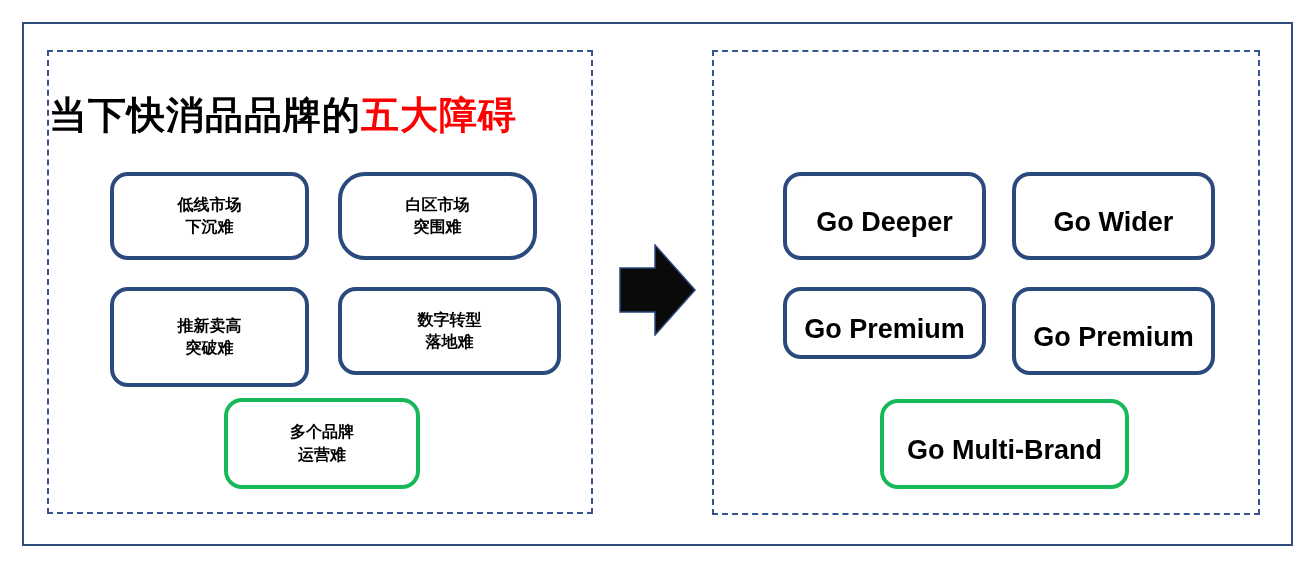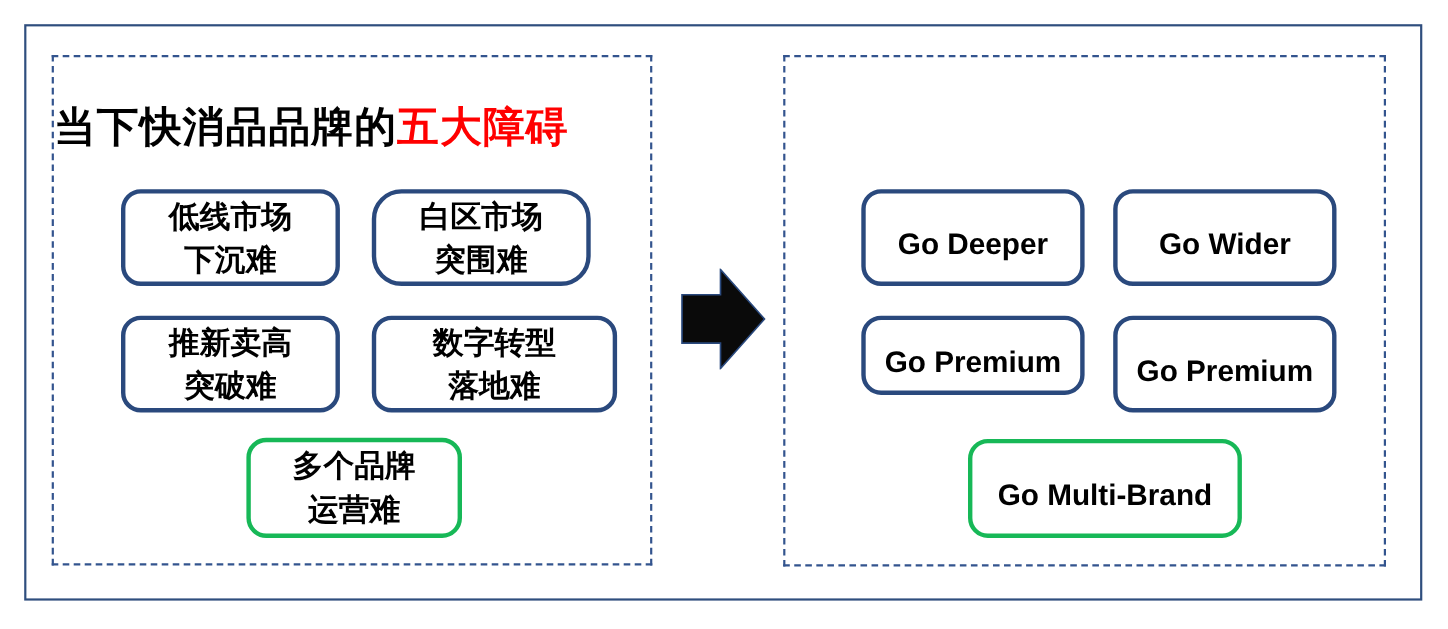--- a/index.html
+++ b/index.html
@@ -46,26 +46,26 @@
     background: #ffffff;
     display: flex;
     align-items: center;
     justify-content: center;
     text-align: center;
     font-weight: bold;
     color: #000000;
   }
   .box-blue  { border: 4px solid #2A497D; }
   .box-green { border: 4px solid #17B857; }
-  .cn-label { font-size: 28px; line-height: 1.4; white-space: pre-line; }
+  .cn-label { font-size: 16px; line-height: 1.4; white-space: pre-line; }
   .en-label { font-size: 27px; white-space: nowrap; margin-top: 13px; }
   
   .lp-b1 { left: 61px;  top: 120px; width: 199px; height: 88px; }
   .lp-b2 { left: 289px; top: 120px; width: 199px; height: 88px; border-radius: 27px; }
-  .lp-b3 { left: 61px;  top: 235px; width: 199px; height: 88px; }
+  .lp-b3 { left: 61px;  top: 235px; width: 199px; height: 100px; }
   .lp-b4 { left: 289px; top: 235px; width: 223px; height: 88px; }
   .lp-b5 { left: 175px; top: 346px; width: 196px; height: 91px; }
   
   .rp-b1 { left: 69px;  top: 120px; width: 203px; height: 88px; }
   .rp-b2 { left: 298px; top: 120px; width: 203px; height: 88px; text-align: right; }
   .rp-b3 { left: 69px;  top: 235px; width: 203px; height: 72px; }
   .rp-b4 { left: 298px; top: 235px; width: 203px; height: 88px; }
   .rp-b5 { left: 166px; top: 347px; width: 249px; height: 90px; }
   .arrow-wrap {
     position: absolute;

